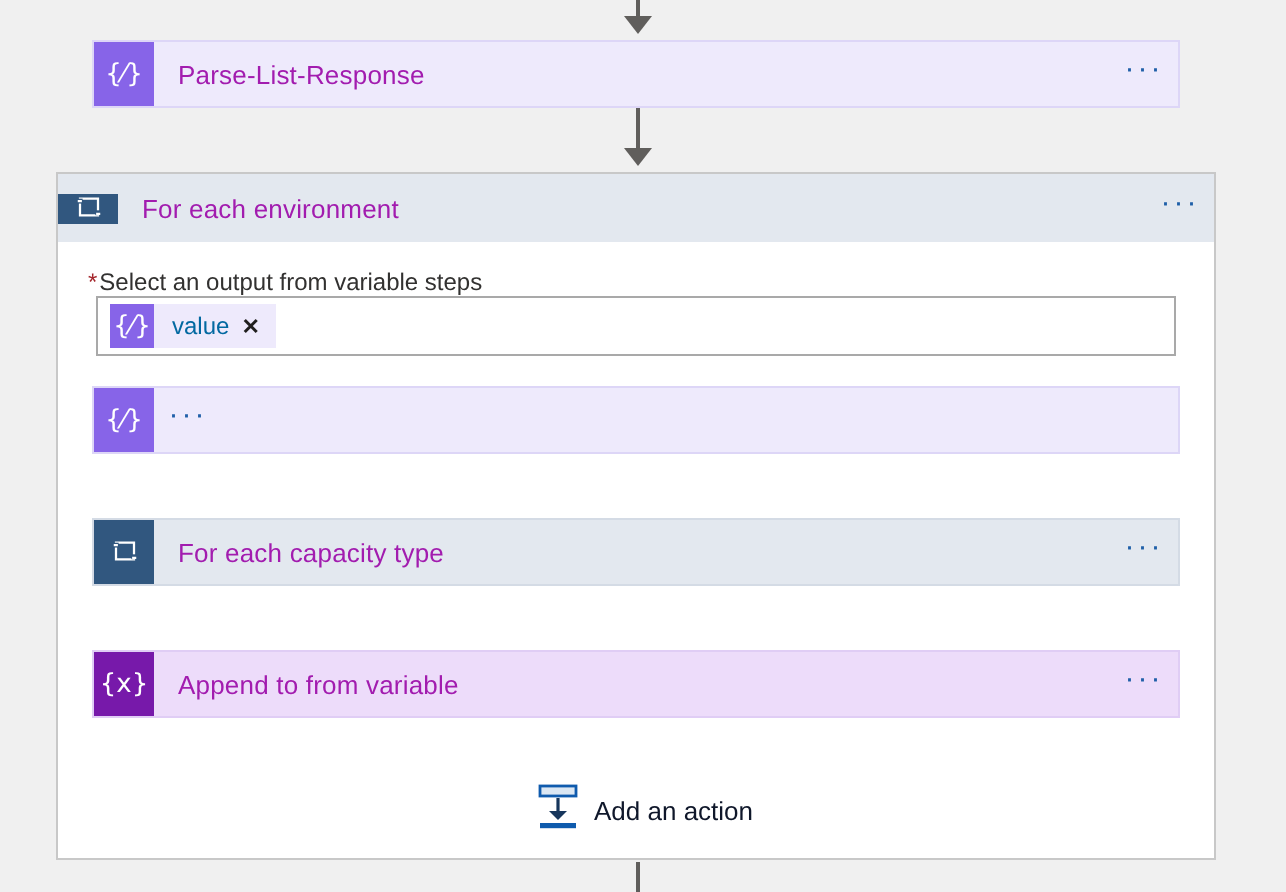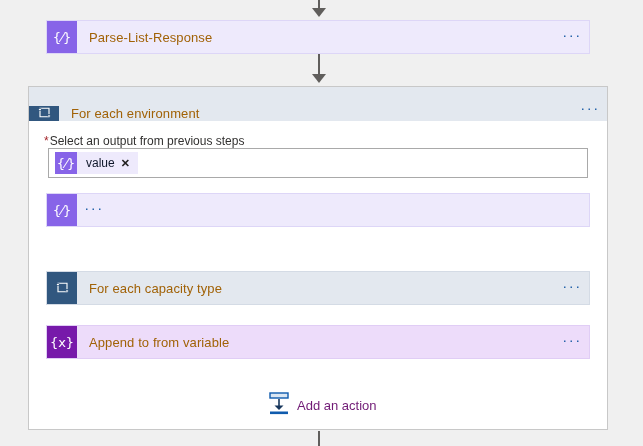--- a/index.html
+++ b/index.html
@@ -58,21 +58,21 @@
   .icon-violet   { background: #8764e8; }
   .icon-darkviolet { background: #7719aa; }
   .icon-navy     { background: #31577f; }
 
   .card-label {
     flex: 1;
     display: flex;
     align-items: center;
     padding-left: 12px;
     font-size: 13px;
-    color: #a16207;
+    color: #a21caf;
     letter-spacing: .1px;
     white-space: nowrap;
     overflow: hidden;
   }
   .card-menu {
     width: 34px;
     display: flex;
     align-items: center;
     justify-content: center;
     color: #1f5fa8;
@@ -93,21 +93,21 @@
     background: #ffffff;
     border: 1px solid #c8c8c8;
     box-sizing: border-box;
   }
   .scope-header {
     position: absolute;
     left: 0; top: 0;
     width: 578px;
     height: 34px;
     display: flex;
-    align-items: flex-end;
+    align-items: center;
     background: #e3e8ef;
     box-sizing: border-box;
   }
   .scope-header .card-label { font-size: 13px; }
 
   
   .param-label {
     position: absolute;
     left: 44px;
     top: 134px;
@@ -148,21 +148,21 @@
     color: #fff;
     font-size: 10px;
     display: flex;
     align-items: center;
     justify-content: center;
     line-height: 1;
   }
   .token-text {
     padding: 0 6px 0 9px;
     font-size: 12px;
-    color: #0f172a;
+    color: #0369a1;
   }
   .token-x {
     padding-right: 8px;
     font-size: 11px;
     color: #201f1e;
     cursor: pointer;
     font-weight: bold;
   }
 
   
@@ -170,21 +170,21 @@
     position: absolute;
     left: 268px;
     top: 392px;
     display: flex;
     align-items: center;
     gap: 7px;
     cursor: pointer;
     user-select: none;
   }
   .add-action-label {
-    color: #701a75;
+    color: #0f172a;
     font-size: 13px;
     white-space: nowrap;
   }
   .insert-icon { display: block; }
 
   .json-glyph {
     font-family: "DejaVu Sans", sans-serif;
     font-size: 13px;
   }
 </style>
@@ -221,37 +221,37 @@
         <path d="M2.0 3.8 H4.2" stroke="#ffffff" stroke-width="1.2"></path>
         <path d="M11.8 10.6 H14.0" stroke="#ffffff" stroke-width="1.2"></path>
       </svg>
     </div>
     <div class="card-label">For each environment</div>
     <div class="card-menu">···</div>
   </div>
 </div>
 
 <div class="param-label">
-  <span class="req-star">*</span><span>Select an output from previous steps</span>
+  <span class="req-star">*</span><span>Select an output from variable steps</span>
 </div>
 
 <div class="param-box">
   <span class="token">
     <span class="token-icon json-glyph">{⁄}</span>
     <span class="token-text">value</span>
     <span class="token-x">✕</span>
   </span>
 </div>
 
 <div class="card purple" style="left:46px; top:193px; width:544px;">
   <div class="card-icon icon-violet json-glyph">{⁄}</div>
   <div class="card-menu">···</div>
 </div>
 
-<div class="card bluegray" style="left:46px; top:271px; width:544px;">
+<div class="card bluegray" style="left:46px; top:259px; width:544px;">
   <div class="card-icon icon-navy">
     <svg width="15" height="15" viewBox="0 0 16 16" aria-hidden="true">
       <path d="M3.2 2.4 H12.8 V11.4 H3.2 Z" fill="none" stroke="#ffffff" stroke-width="1.2"></path>
       <path d="M1.6 3.8 H4.6" stroke="#31577f" stroke-width="2.6"></path>
       <path d="M11.4 10 H14.4" stroke="#31577f" stroke-width="2.6"></path>
       <path d="M2.0 3.8 H4.2" stroke="#ffffff" stroke-width="1.2"></path>
       <path d="M11.8 10.6 H14.0" stroke="#ffffff" stroke-width="1.2"></path>
     </svg>
   </div>
   <div class="card-label">For each capacity type</div>

